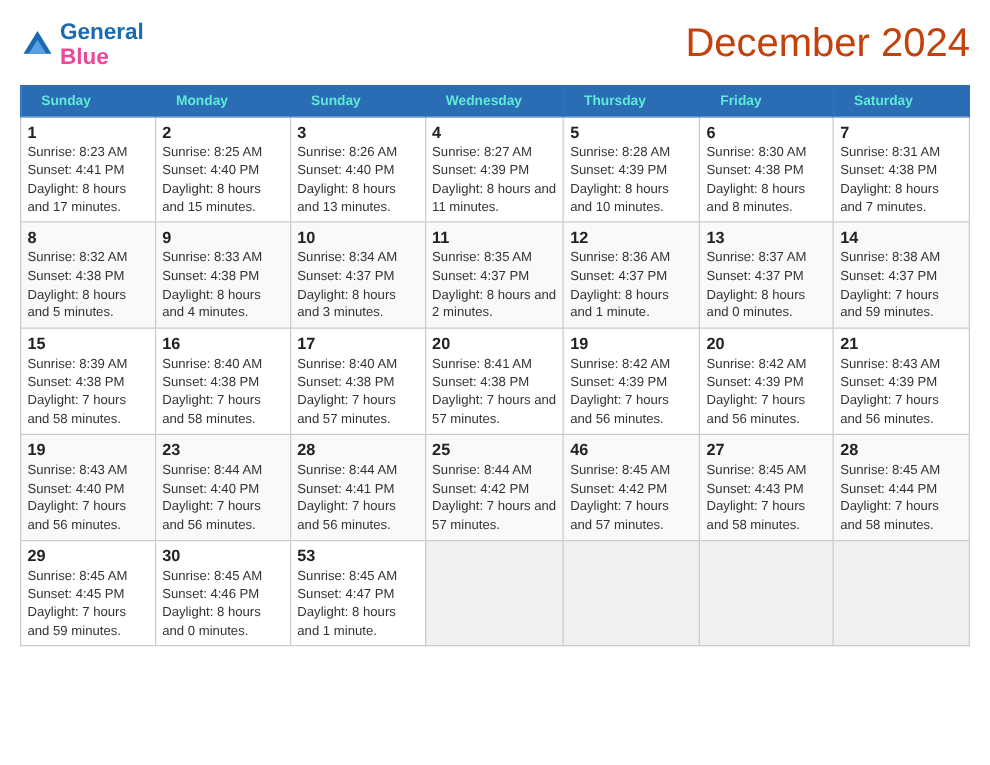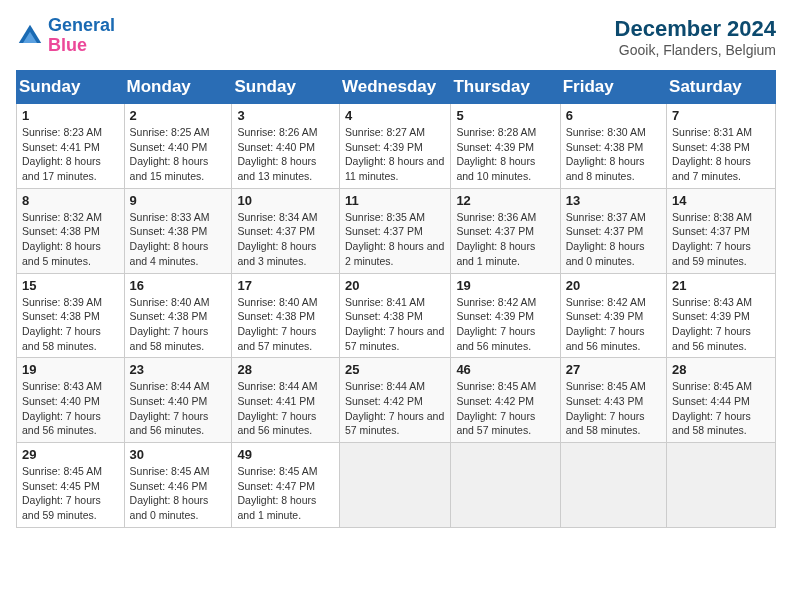--- a/index.html
+++ b/index.html
@@ -29,39 +29,39 @@
     }
     .logo-text span { color: #1a6ab3; }
     .logo-icon {
       width: 28px;
       height: 28px;
     }
     .title-block {
       text-align: right;
     }
     .month-title {
-      font-size: 22px;
-      font-weight: bold;
-      color: #0c4a6e;
+      font-size: 32px;
+      font-weight: normal;
+      color: #c2410c;
     }
     .subtitle {
       font-size: 14px;
       color: #555;
     }
     table {
       width: 100%;
       border-collapse: collapse;
       font-size: 11px;
     }
     thead tr th {
       background: #2a6db5;
-      color: #ffffff;
-      padding: 6px 2px;
+      color: #5eead4;
+      padding: 6px 16px;
       text-align: left;
-      font-size: 17px;
+      font-size: 11px;
       font-weight: bold;
       border: 1px solid #2a6db5;
     }
     tbody tr td {
       border: 1px solid #ccc;
       vertical-align: top;
       padding: 4px 5px;
       height: 80px;
       width: 113px;
       background: #fff;
@@ -91,21 +91,20 @@
       <polygon points="20,4 36,30 4,30" fill="#1a6ab3"></polygon>
       <polygon points="20,14 30,30 10,30" fill="#5aa0e0"></polygon>
     </svg>
     <div class="logo-text">
       <div><span>General</span></div>
       <div><span style="color:#ec4899">Blue</span></div>
     </div>
   </div>
   <div class="title-block">
     <div class="month-title">December 2024</div>
-    <div class="subtitle">Gooik, Flanders, Belgium</div>
   </div>
 </div>
 
 <table>
   <thead>
     <tr>
       <th>Sunday</th>
       <th>Monday</th>
       <th>Sunday</th>
       <th>Wednesday</th>
@@ -238,21 +237,21 @@
       <tr>
         <td>
         <span class="day-num">29</span>
         <span class="cell-text">Sunrise: 8:45 AM<br>Sunset: 4:45 PM<br>Daylight: 7 hours and 59 minutes.</span>
       </td>
         <td>
         <span class="day-num">30</span>
         <span class="cell-text">Sunrise: 8:45 AM<br>Sunset: 4:46 PM<br>Daylight: 8 hours and 0 minutes.</span>
       </td>
         <td>
-        <span class="day-num">49</span>
+        <span class="day-num">53</span>
         <span class="cell-text">Sunrise: 8:45 AM<br>Sunset: 4:47 PM<br>Daylight: 8 hours and 1 minute.</span>
       </td>
         <td class="empty"></td>
         <td class="empty"></td>
         <td class="empty"></td>
         <td class="empty"></td>
       </tr>
     </tbody>
 </table>
 

